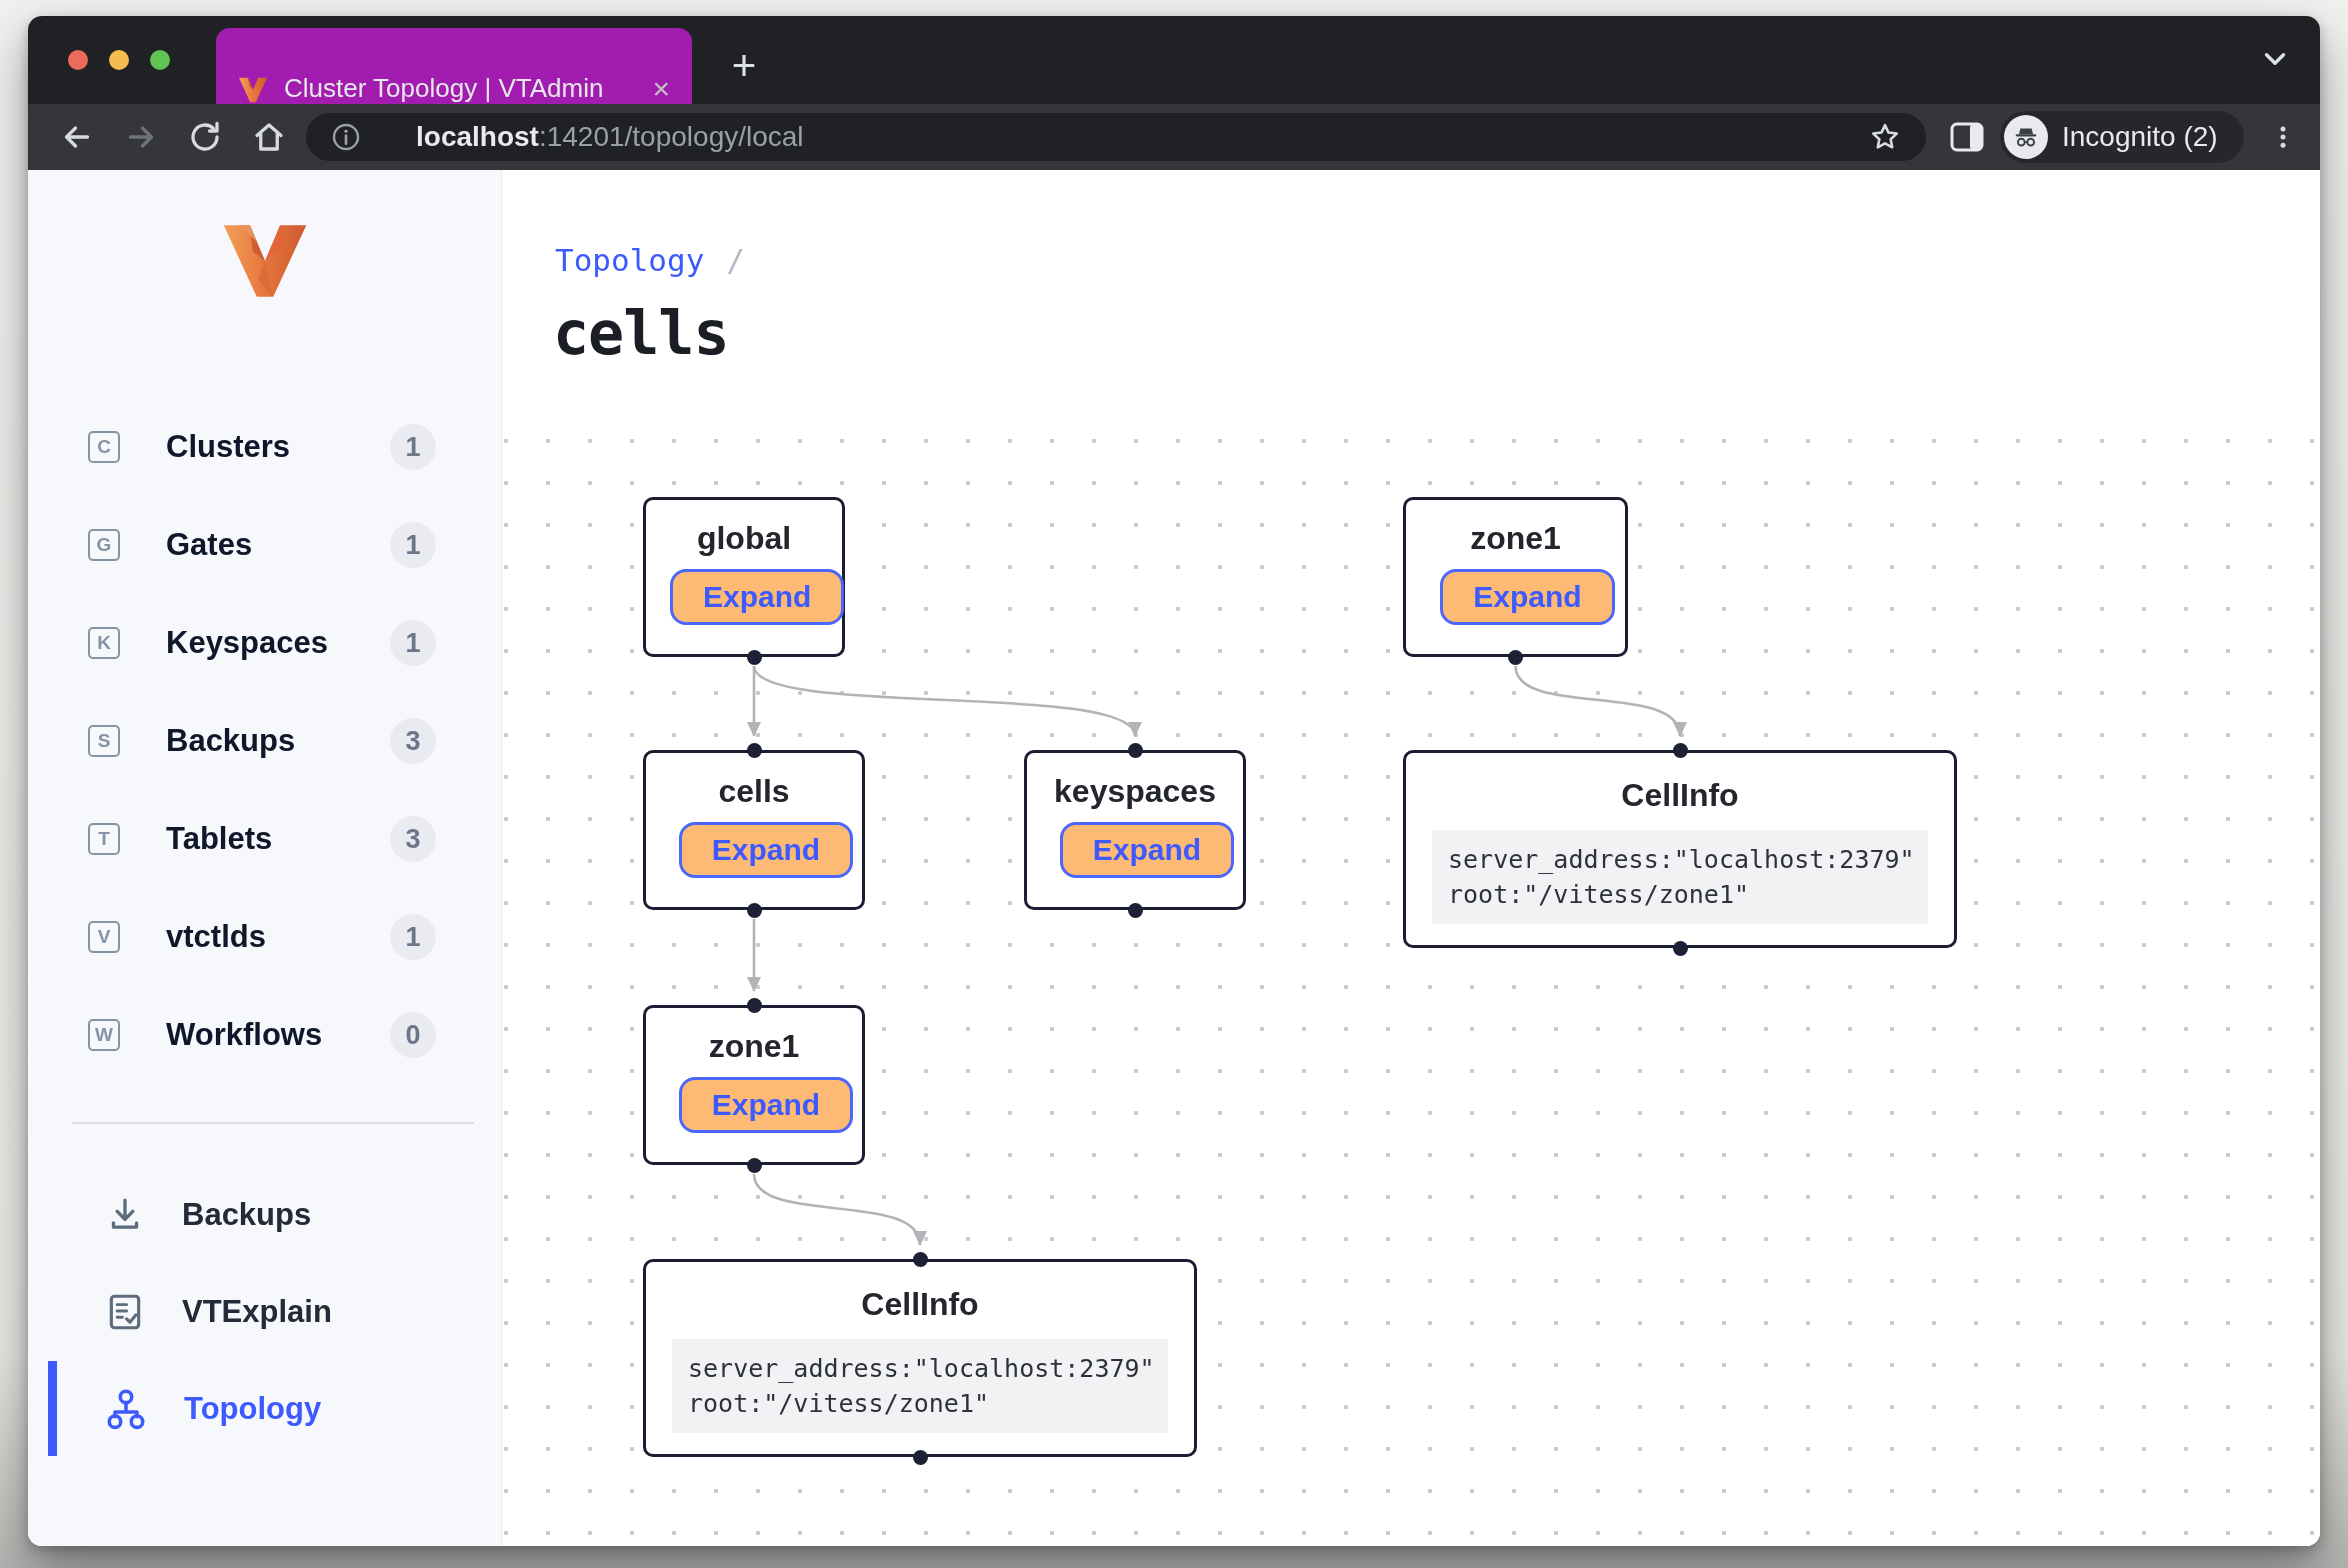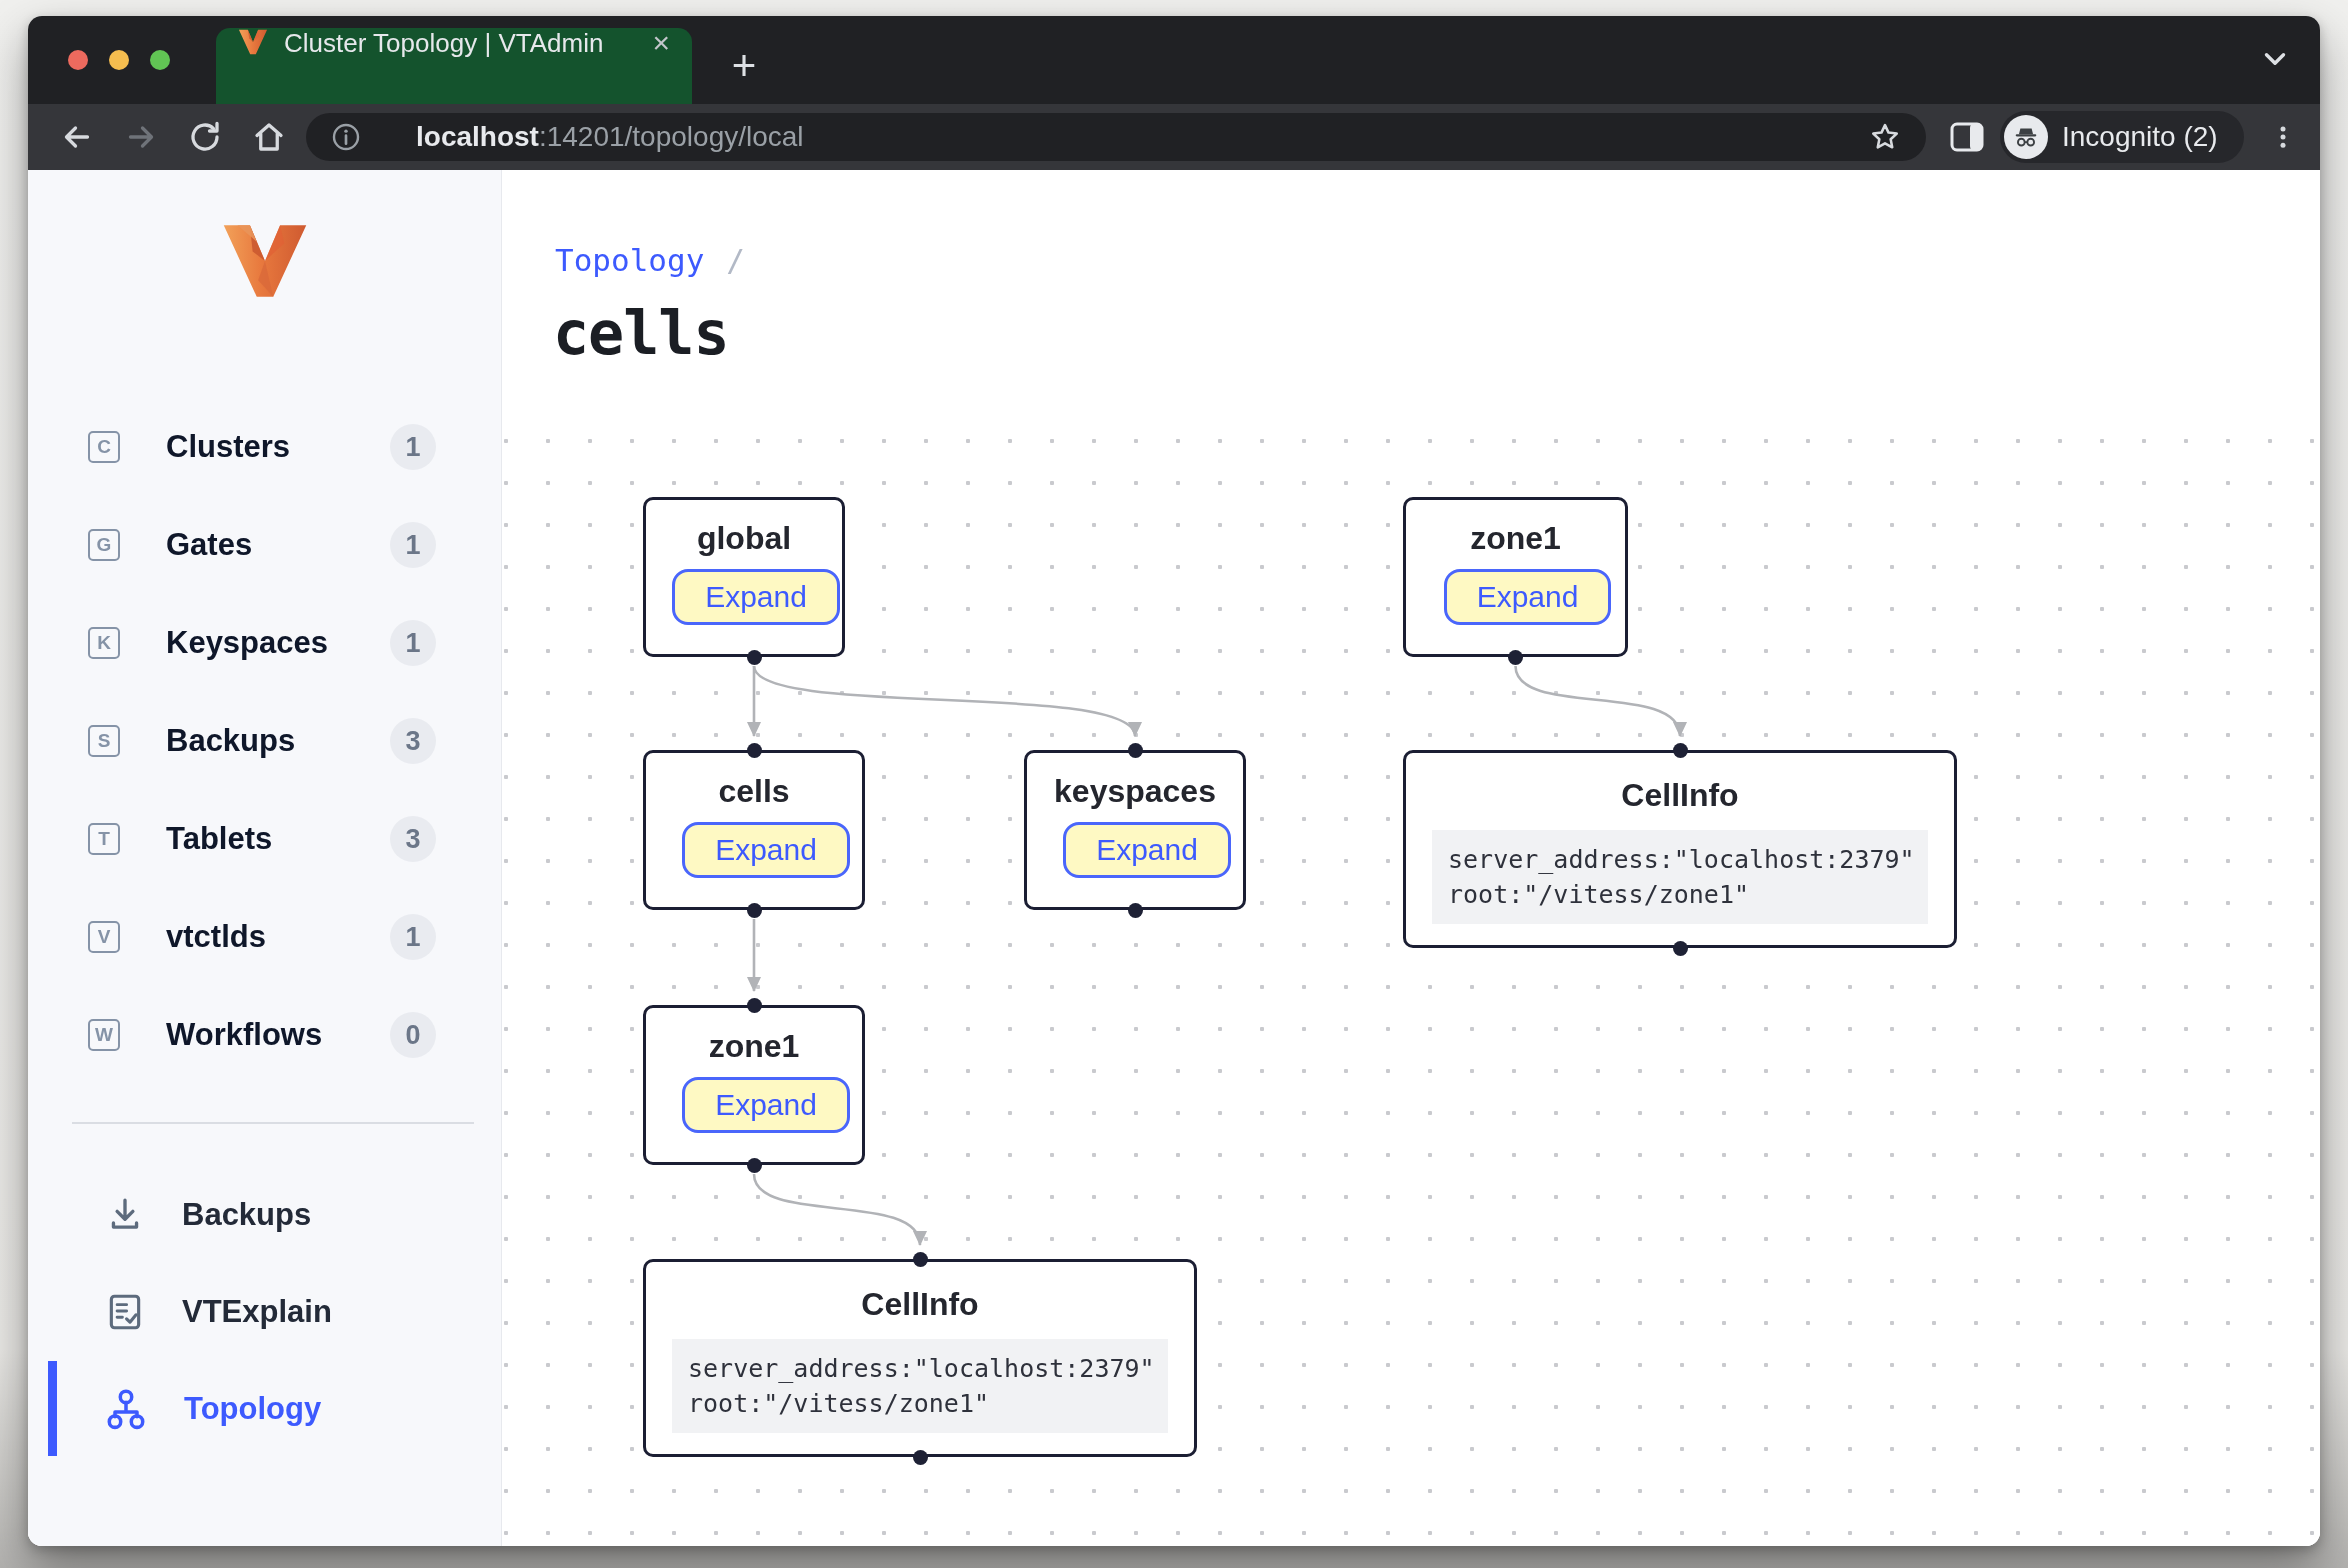--- a/index.html
+++ b/index.html
@@ -12,22 +12,22 @@
   .win {
     position:absolute; left:28px; top:16px; width:2292px; height:1530px;
     border-radius:14px; overflow:hidden; background:#fff;
     box-shadow:0 22px 48px rgba(0,0,0,.38), 0 4px 12px rgba(0,0,0,.22);
   }
   
   .tabbar { position:absolute; left:0; top:0; width:100%; height:88px; background:#202124; }
   .tl { position:absolute; top:34px; width:20px; height:20px; border-radius:50%; }
   .tl.red{ left:40px; background:#ed6a5e; } .tl.yellow{ left:81px; background:#f5bd4f; } .tl.green{ left:122px; background:#61c554; }
   .tab {
-    position:absolute; left:188px; top:12px; width:476px; height:76px; background:#14532d;
-    border-radius:14px 14px 0 0; display:flex; align-items:flex-start; padding:0 22px; gap:16px;
+    position:absolute; left:188px; top:12px; width:476px; height:76px; background:#a21caf;
+    border-radius:14px 14px 0 0; display:flex; align-items:flex-end; padding:0 22px; gap:16px;
   }
   .tab-title { color:#e6e8eb; font-size:26px; white-space:nowrap; overflow:hidden; flex:1; }
   .tab-close { color:#c3c6cb; font-size:30px; line-height:1; cursor:default; }
   .newtab { position:absolute; left:690px; top:24px; width:52px; height:52px; border-radius:50%;
     display:flex; align-items:center; justify-content:center; color:#dde0e4; font-size:42px; font-weight:300; }
   .tabsearch { position:absolute; right:28px; top:26px; color:#dde0e4; }
   
   .toolbar { position:absolute; left:0; top:88px; width:100%; height:66px; background:#35363a; }
   .nav-ic { position:absolute; top:6px; width:54px; height:54px; display:flex; align-items:center; justify-content:center; }
   .addr {
@@ -76,22 +76,22 @@
     background-size:42px 42px; background-position:24px 26px;
   }
   #edge-svg { position:absolute; left:0; top:0; width:2292px; height:1530px; pointer-events:none; }
   
   .gnode {
     position:absolute; background:#fff; border:3px solid #1b1e33; border-radius:10px; text-align:center;
   }
   .gnode-title { font-size:32px; font-weight:bold; color:#24262e; margin-top:20px; }
   .gnode.info .gnode-title { margin-top:24px; }
   .expand-btn {
-    margin-top:12px; background:#fef9c3; color:#3d5afe; border:3px solid #4a66fb; border-radius:16px;
-    font-family:"Liberation Sans", sans-serif; font-size:30px; font-weight:normal; padding:8px 30px; cursor:pointer;margin-left:24px;
+    margin-top:12px; background:#fdba74; color:#3d5afe; border:3px solid #4a66fb; border-radius:16px;
+    font-family:"Liberation Sans", sans-serif; font-size:30px; font-weight:bold; padding:8px 30px; cursor:pointer;margin-left:24px;
   }
   .code-block {
     margin:16px 26px 0 26px; background:#f1f2f4; text-align:left; padding:12px 16px;
     font-family:"DejaVu Sans Mono", monospace; font-size:25px; line-height:35px; color:#2e313b; white-space:pre;
   }
   .port { position:absolute; width:15px; height:15px; border-radius:50%; background:#1e2135; }
   svg.ic { display:block; }
 </style>
 </head>
 <body>

